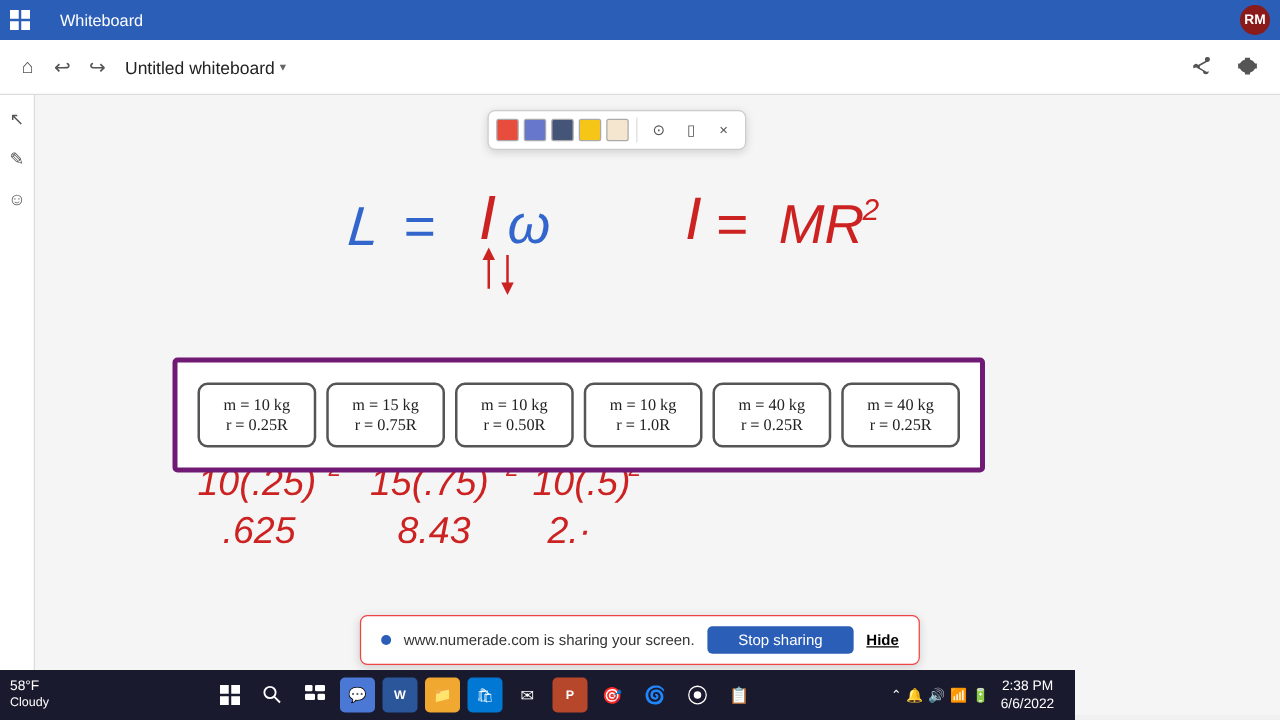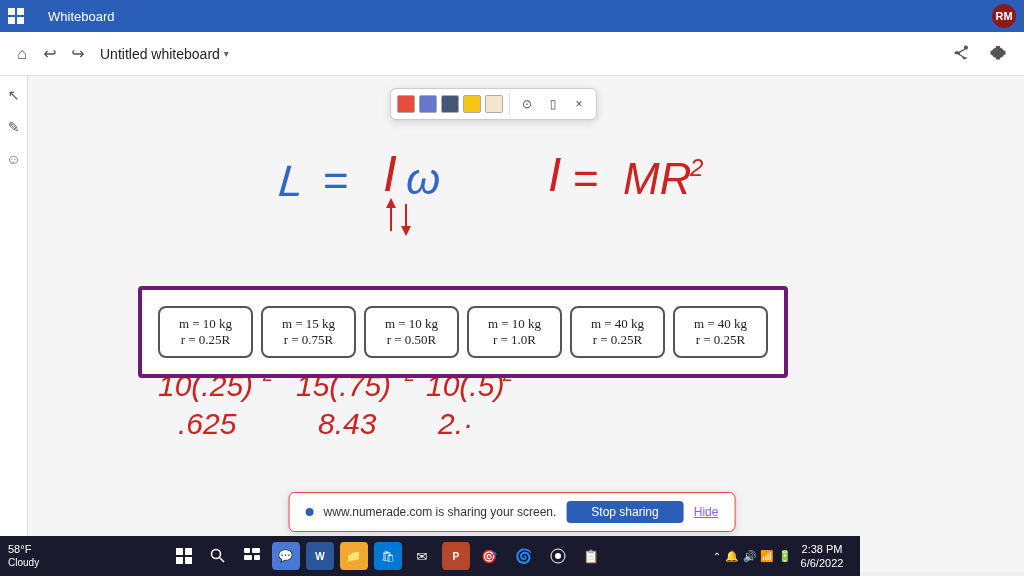--- a/index.html
+++ b/index.html
@@ -169,22 +169,22 @@
     }
     #sharing-banner .dot {
       width: 8px; height: 8px; background: #2b5eb7; border-radius: 50%;
     }
     .stop-sharing-btn {
       background: #2b5eb7; color: white;
       border: none; border-radius: 4px;
       padding: 4px 25px; font-size: 12px; cursor: pointer;
     }
     .hide-btn {
-      background: none; border: none; color: #8b5cf6;
-      font-size: 12px; cursor: pointer; text-decoration: underline;
+      background: none; border: none; color: #000000;
+      font-size: 12px; cursor: pointer; text-decoration: underline; font-weight: bold;
     }
 
     
     #taskbar {
       position: absolute;
       bottom: 0;
       width: 1024px;
       height: 40px;
       background: #1a1a2e;
       display: flex;

